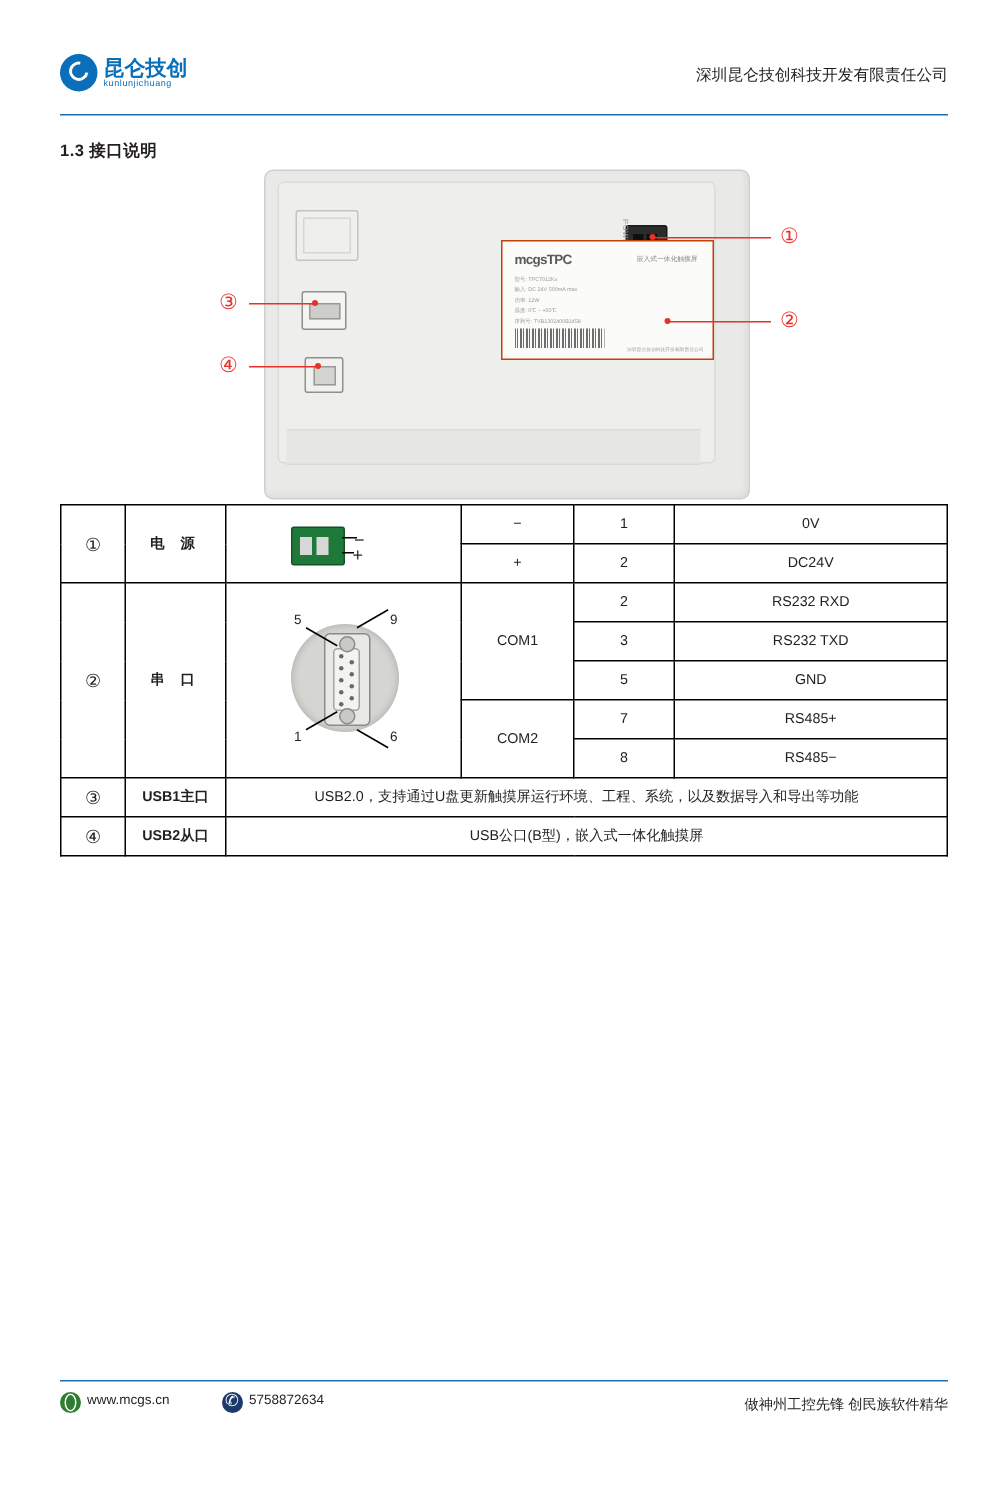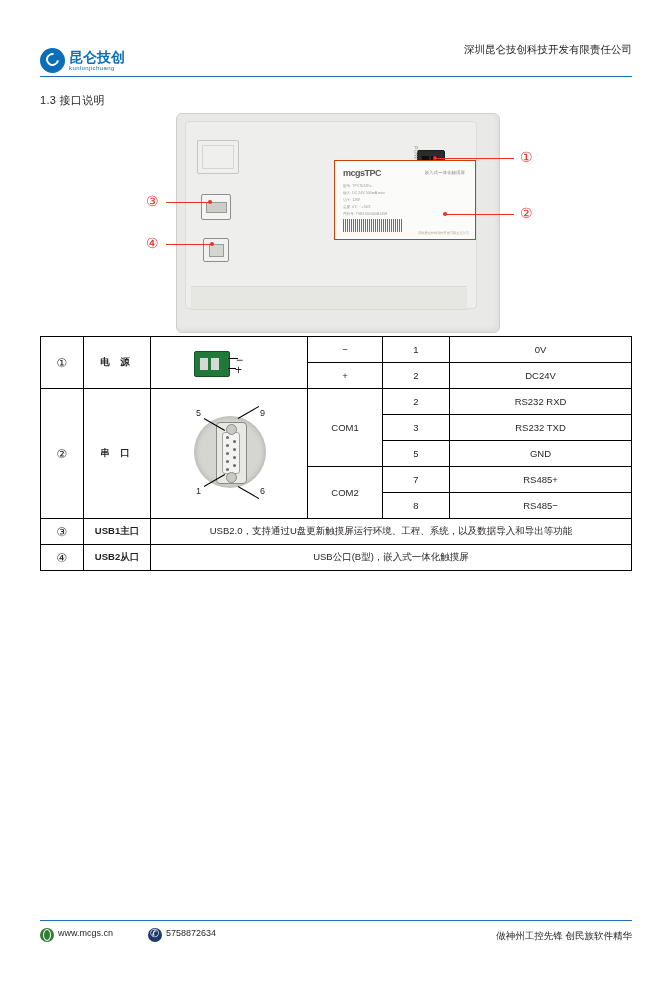--- a/index.html
+++ b/index.html
@@ -26,21 +26,21 @@
   .header {
     position: absolute;
     left: 40px;
     top: 36px;
     width: 592px;
     height: 34px;
   }
   .logo-wrap {
     position: absolute;
     left: 0;
-    top: 12px;
+    top: 0;
     display: flex;
     align-items: center;
     gap: 4px;
   }
   .logo-mark {
     width: 25px;
     height: 25px;
     border-radius: 50%;
     background: #0a6fb8;
     position: relative;
@@ -89,21 +89,21 @@
     height: 1px;
     background: #1f6fb2;
   }
 
   
   .section-title {
     position: absolute;
     left: 40px;
     top: 93px;
     font-size: 11px;
-    font-weight: normal;
+    font-weight: bold;
     color: #231f20;
     letter-spacing: 0.3px;
     text-align: center;
   }
 
   
   .figure {
     position: absolute;
     left: 140px;
     top: 110px;

